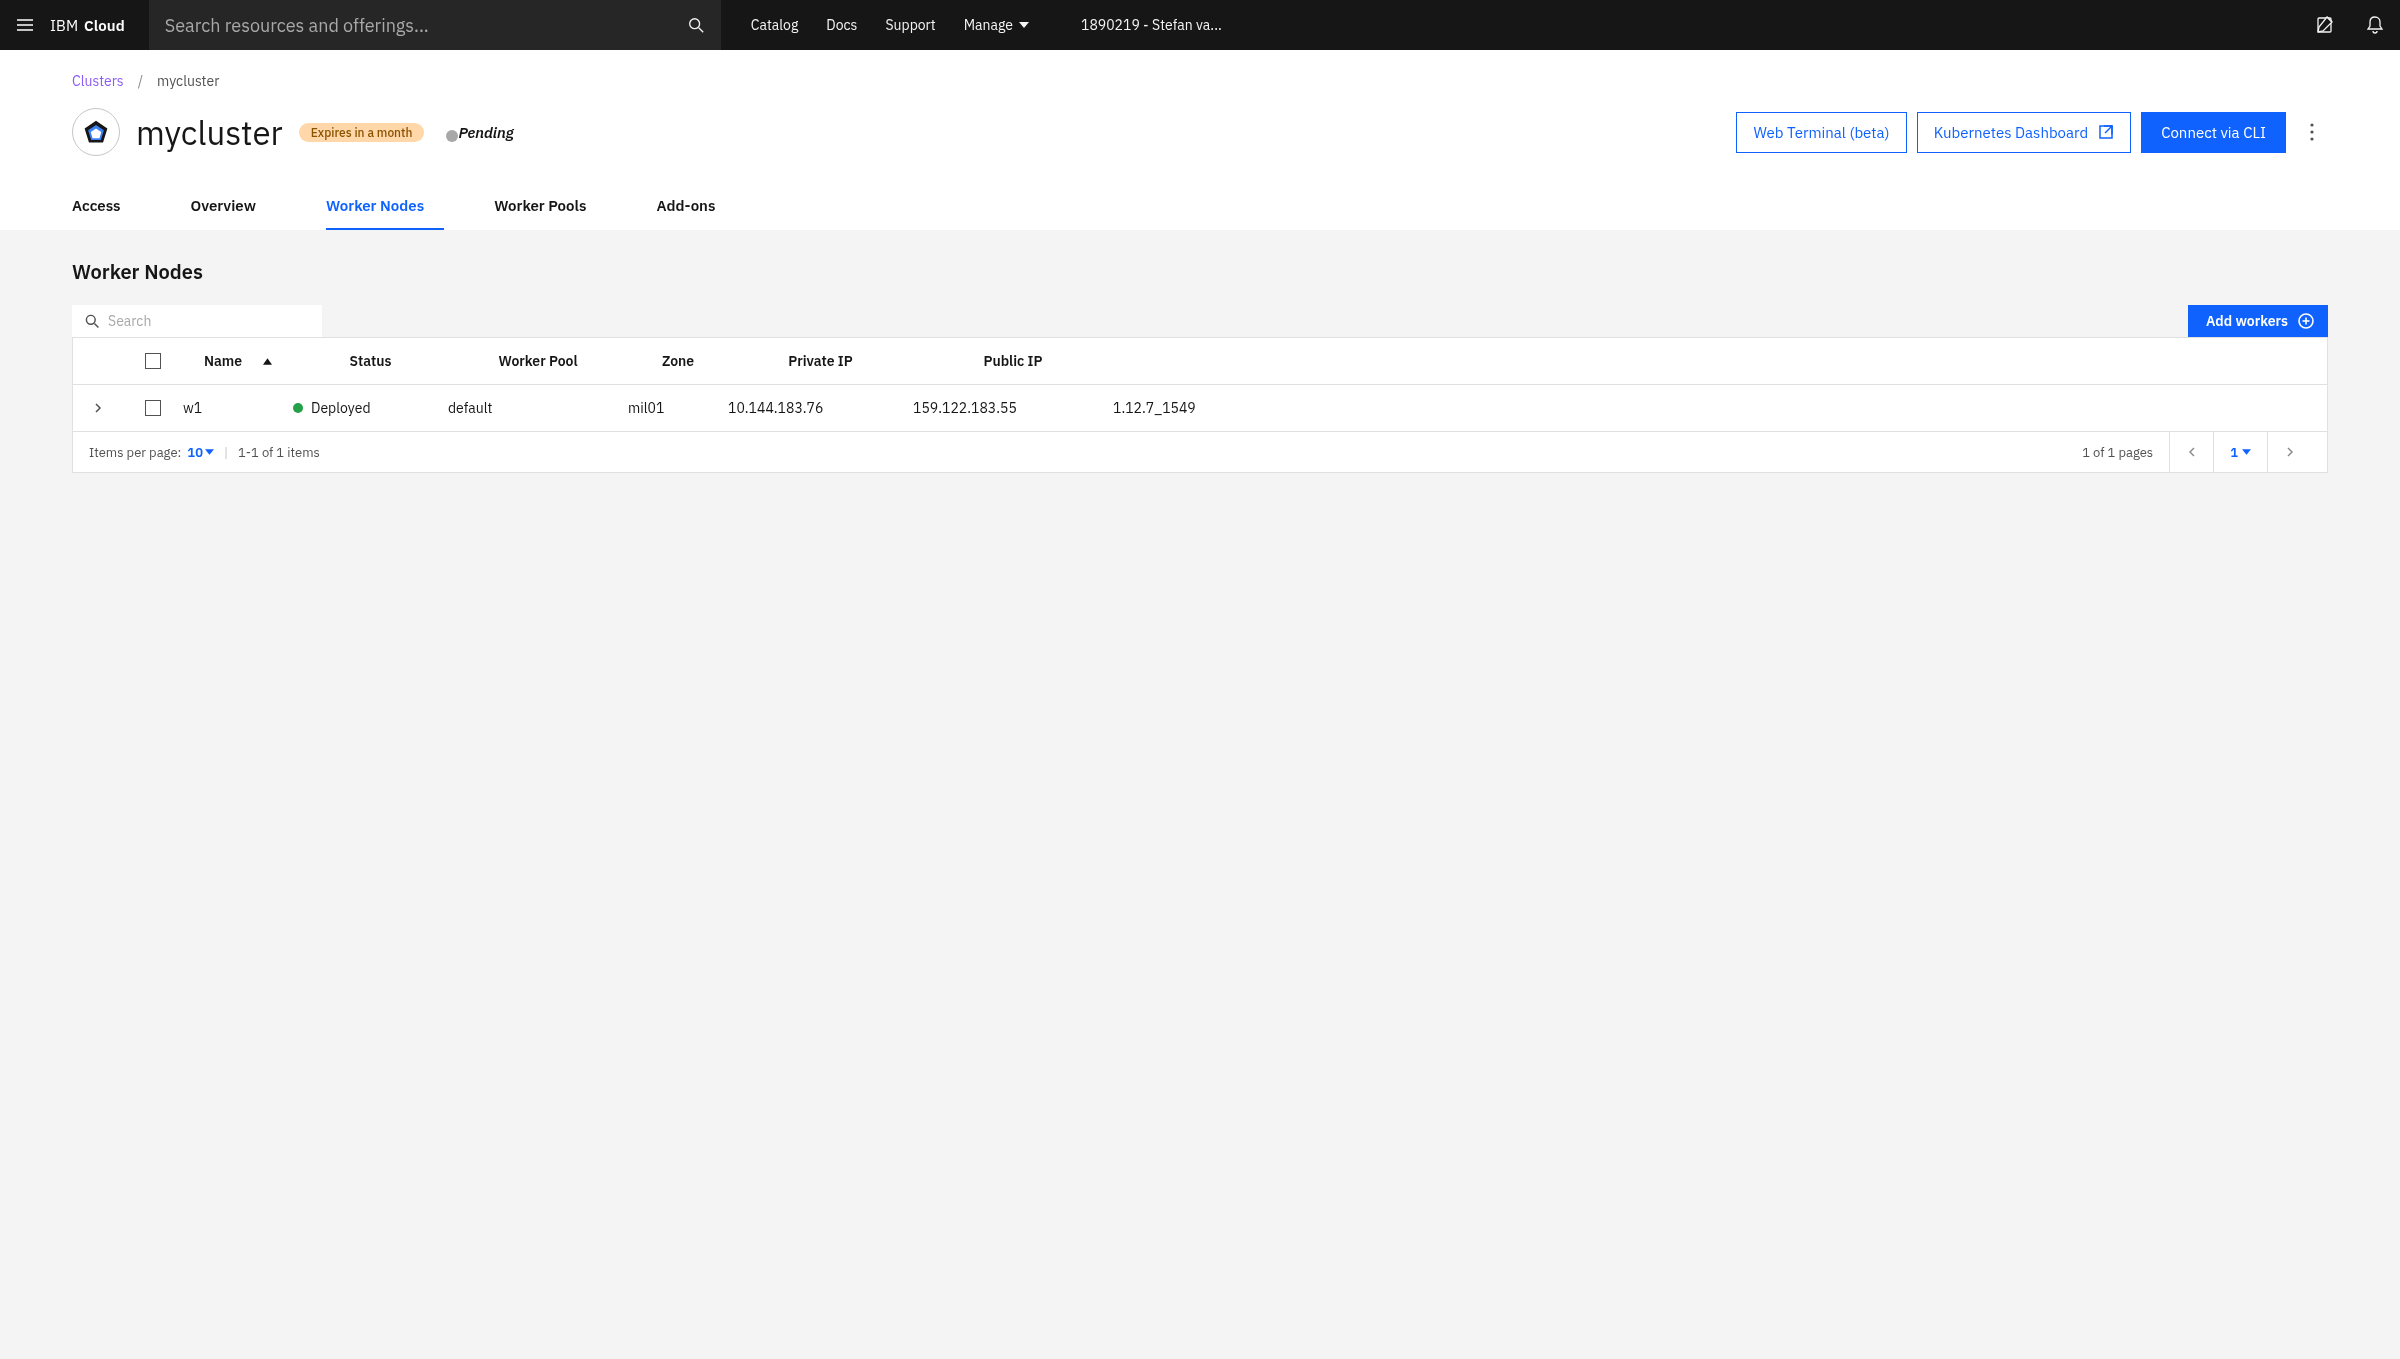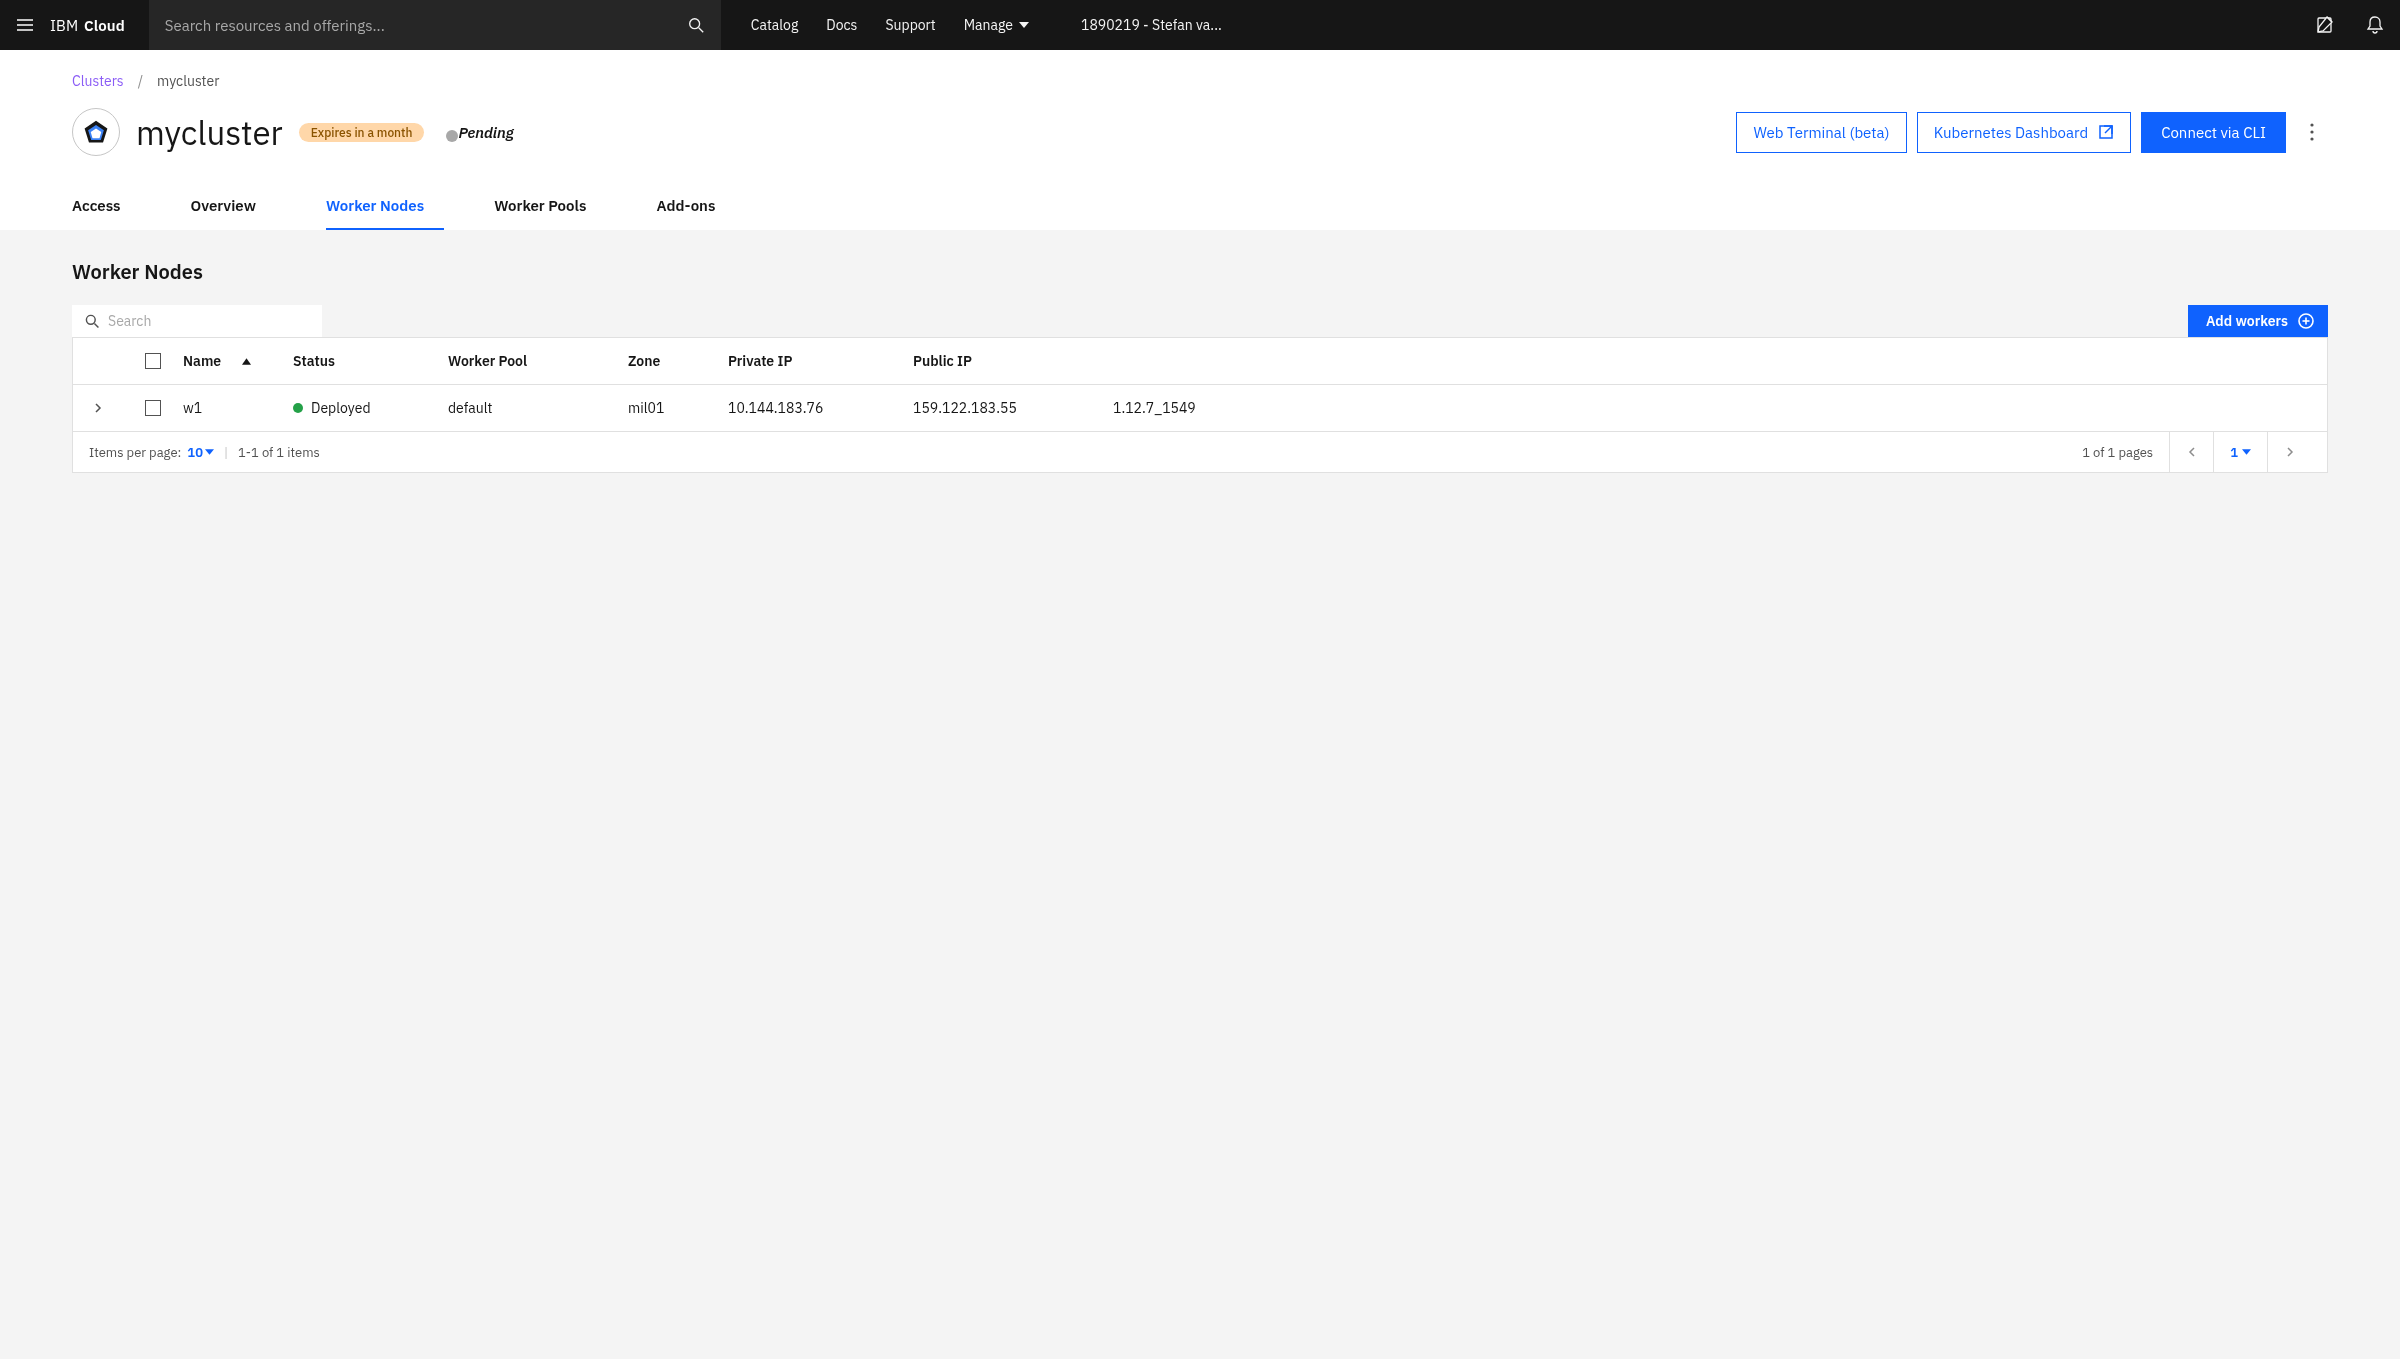--- a/index.html
+++ b/index.html
@@ -47,21 +47,21 @@
   display: flex;
   align-items: center;
   padding: 0 16px;
   flex: 0 0 572px;
 }
 .search-region input {
   background: transparent;
   border: none;
   outline: none;
   color: #c6c6c6;
-  font-size: 15px;
+  font-size: 18px;
   flex: 1;
 }
 .search-region input::placeholder { color: #a8a8a8; }
 .search-region .search-ic {
   margin-left: 8px;
   display:flex;
 }
 .nav-links {
   display: flex;
   align-items: center;
@@ -272,20 +272,21 @@
   border-top:1px solid #e0e0e0;
   border-bottom:1px solid #e0e0e0;
   background:#fff;
 }
 .thead .th {
   font-weight:600;
   font-size:14px;
   display:flex;
   align-items:center;
   gap:21px;
+  justify-content:center;
 }
 .trow {
   display:grid;
   grid-template-columns: 50px 60px 110px 155px 180px 100px 185px 200px 1fr;
   align-items:center;
   height:47px;
   border-bottom:1px solid #e0e0e0;
 }
 .chk {
   width:16px;height:16px;border:1px solid #525252;display:inline-block;cursor:pointer;

